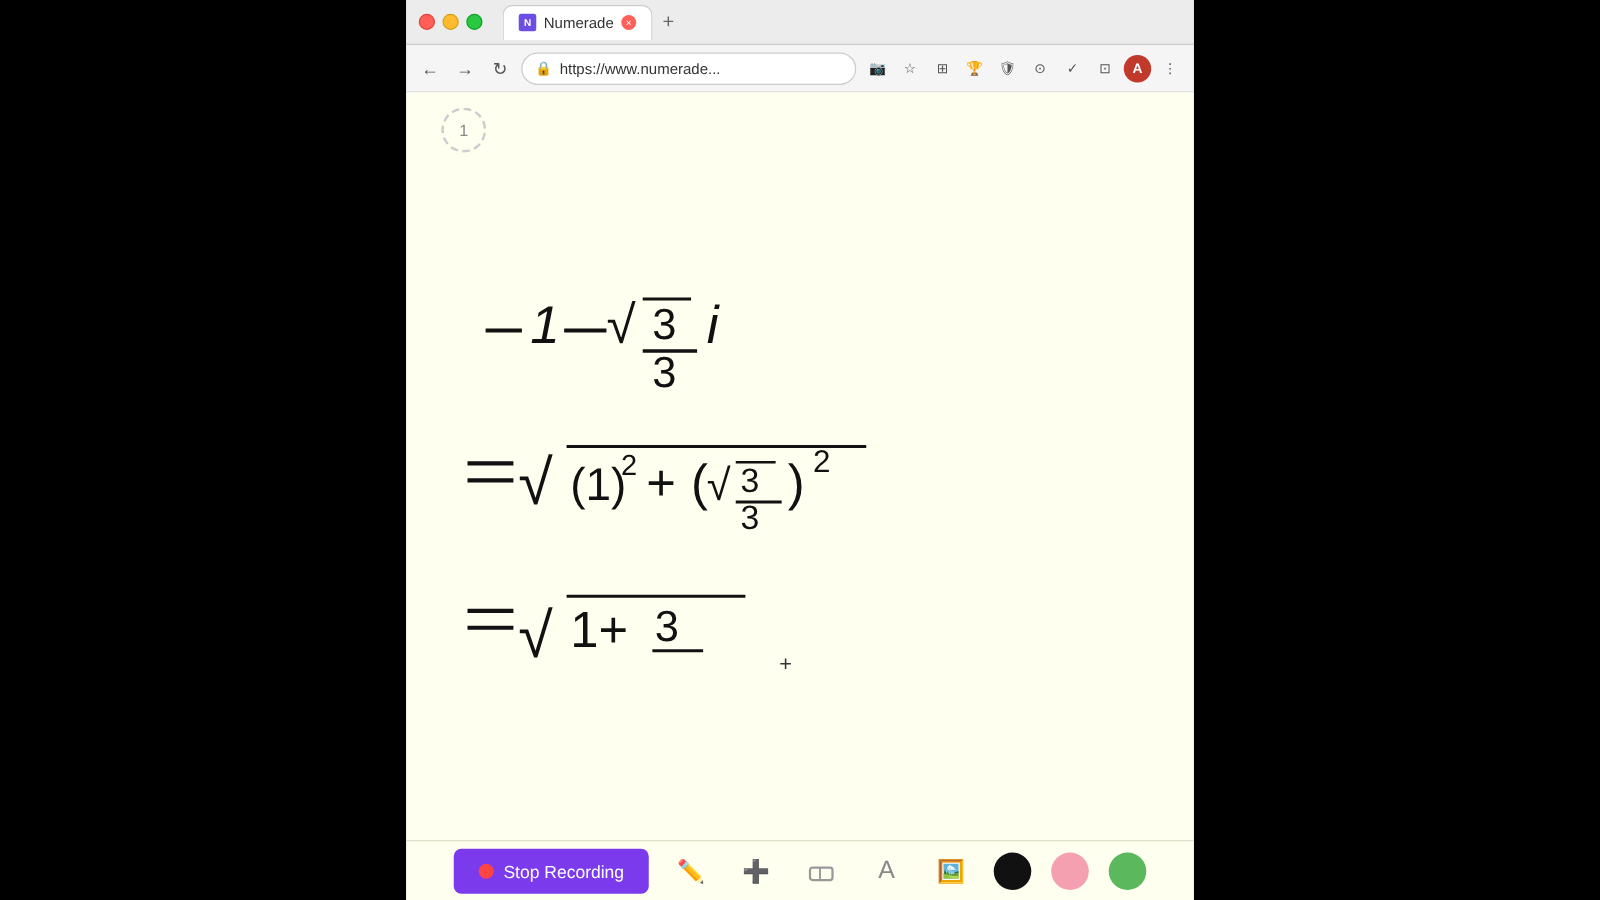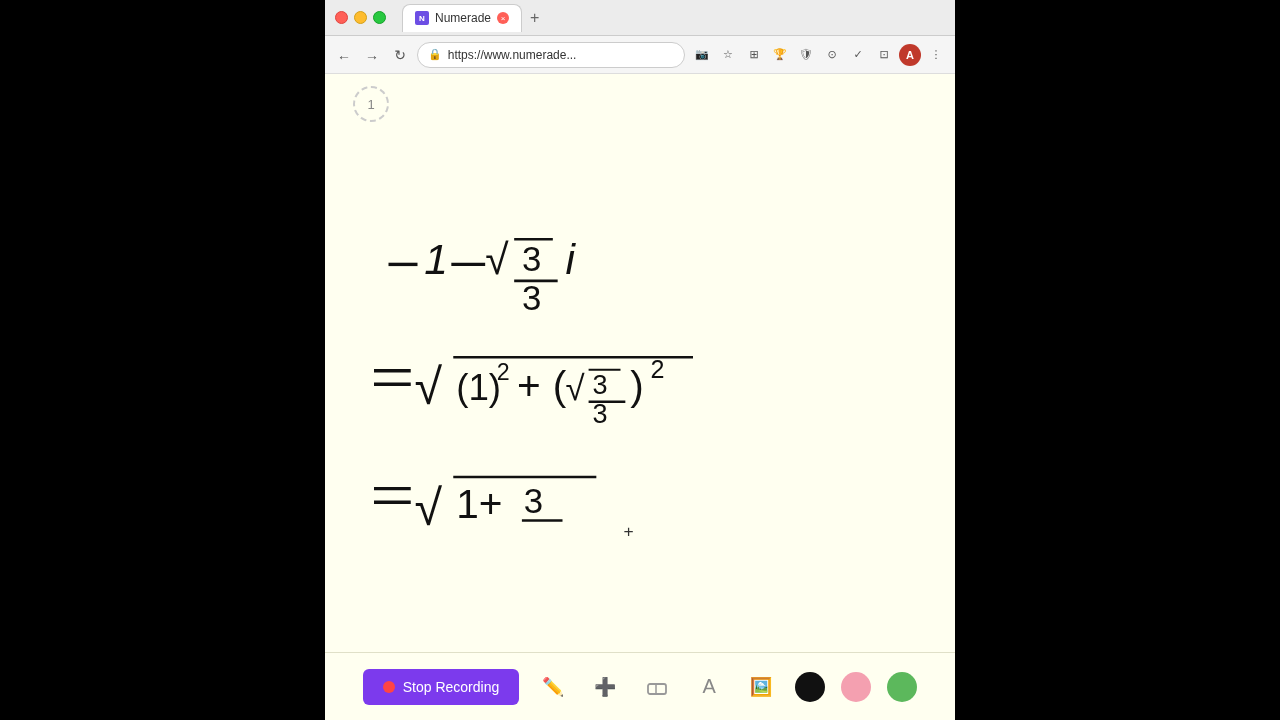--- a/index.html
+++ b/index.html
@@ -191,21 +191,21 @@
       border: 2px dashed #ccc;
       display: flex;
       align-items: center;
       justify-content: center;
       font-size: 13px;
       color: #888;
     }
 
     
     .bottom-toolbar {
-      height: 68px;
+      height: 48px;
       background: #fffff0;
       border-top: 1px solid #e0e0c8;
       display: flex;
       align-items: center;
       justify-content: center;
       gap: 16px;
       flex-shrink: 0;
       padding: 16px 20px;
     }
 

